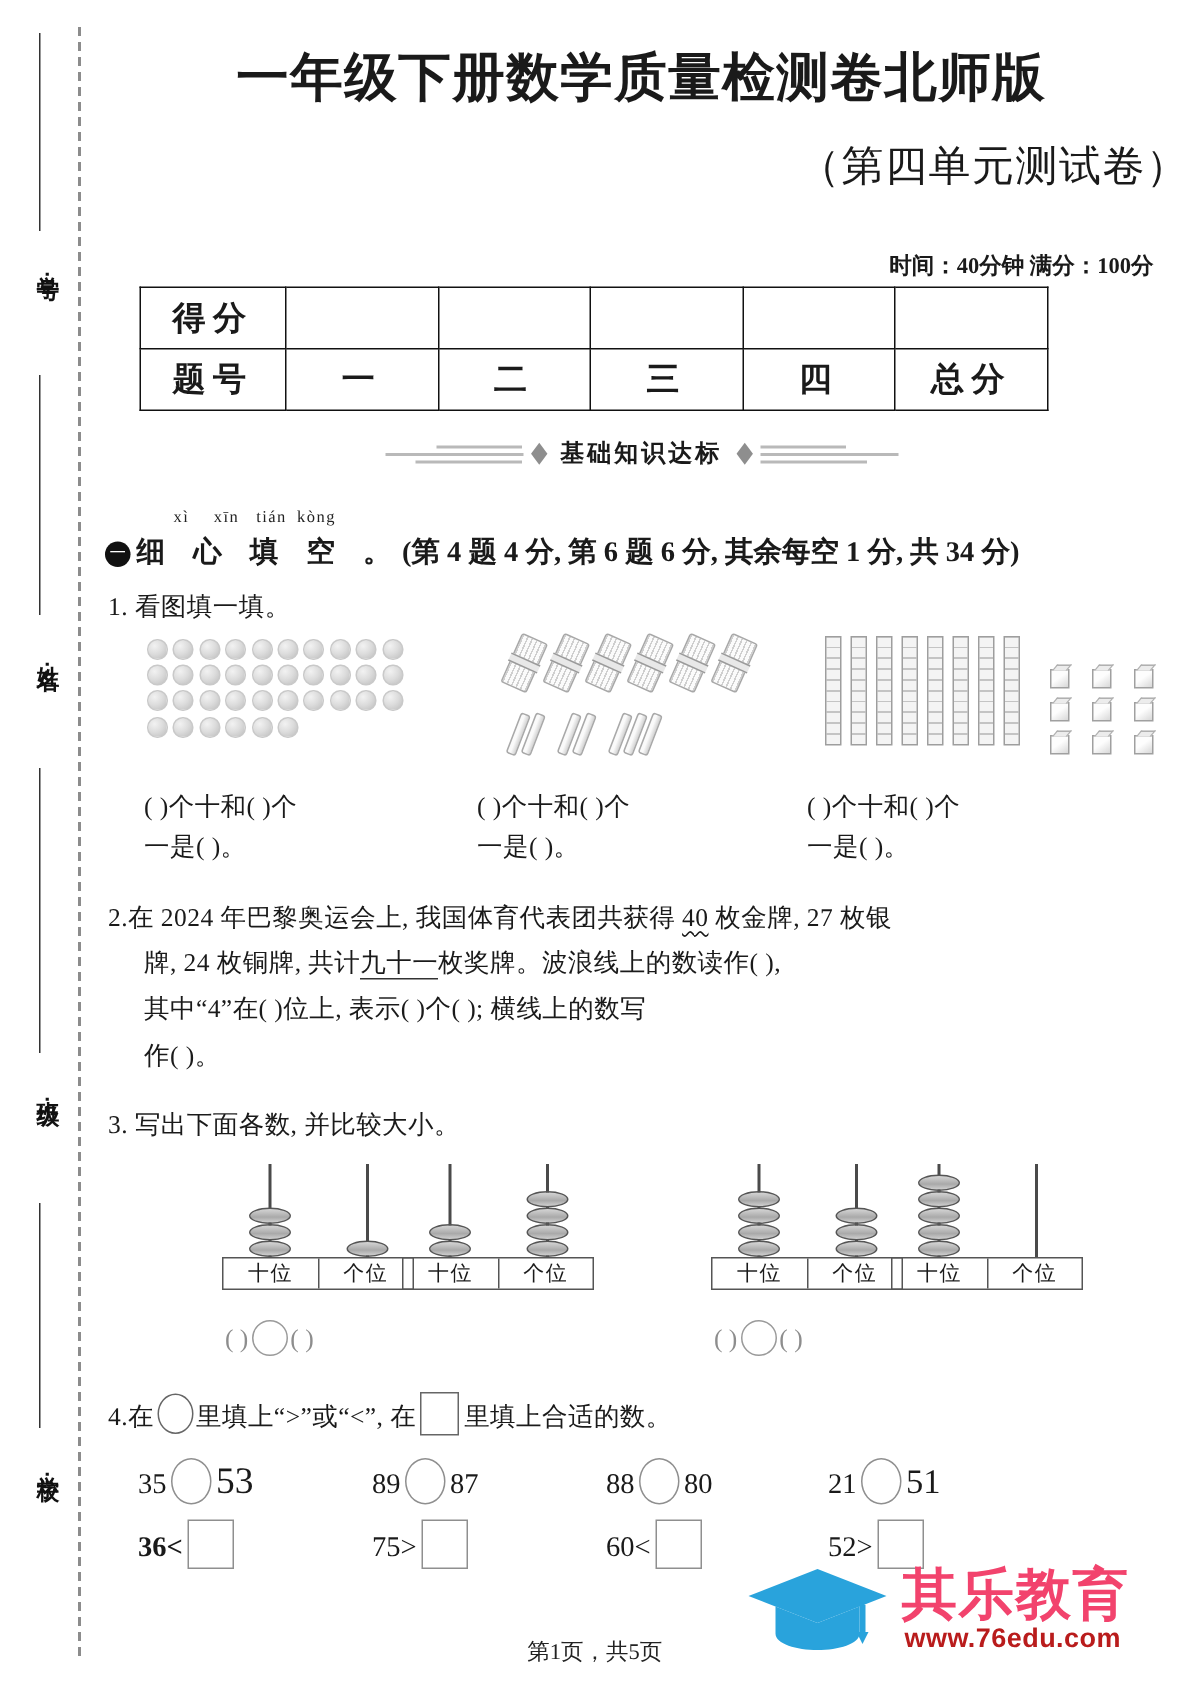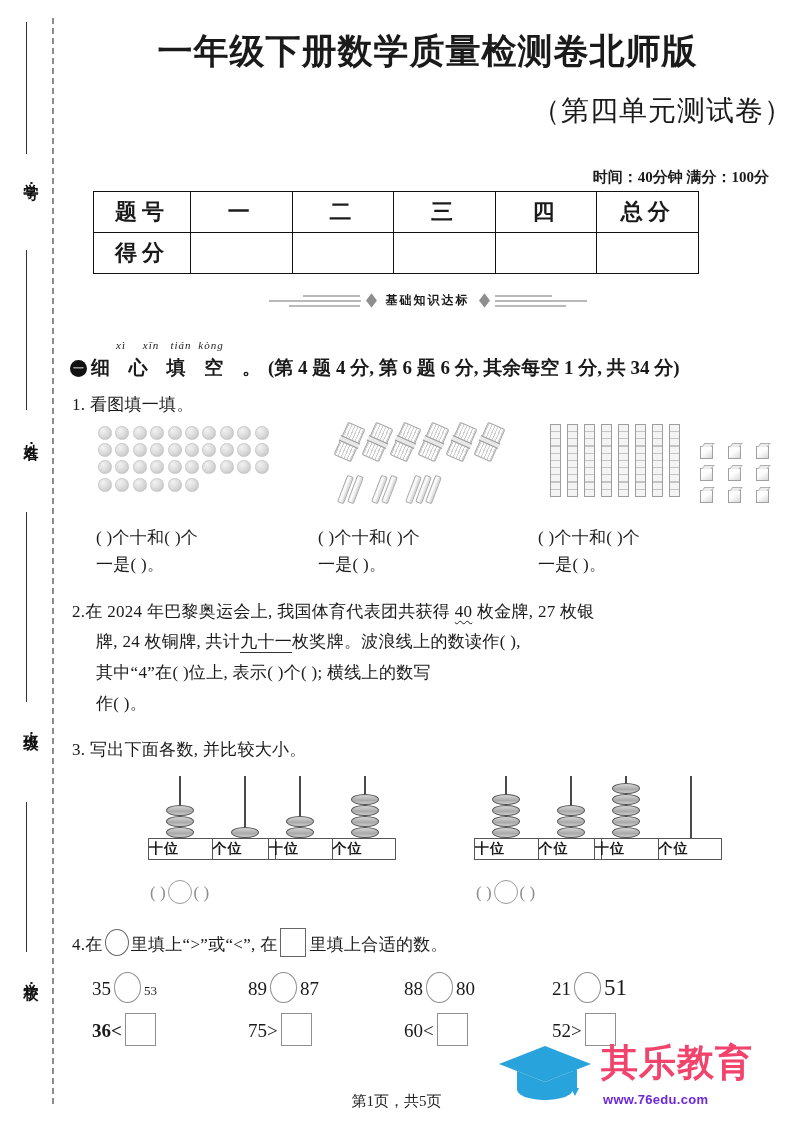--- a/index.html
+++ b/index.html
@@ -122,36 +122,35 @@
   .banner-line i:nth-child(2) { width: 100%; }
   .banner-line i:nth-child(3) { width: 78%; margin-left: 22%; }
   .banner-line.right i:nth-child(1) { margin-left: 0; }
   .banner-line.right i:nth-child(3) { margin-left: 0; }
   .banner-dia {
     width: 9px; height: 9px;
     background: #8e8e8e;
     transform: rotate(45deg) skew(8deg, 8deg);
   }
   .banner-text {
-    font-size: 12px;
+    font-size: 16px;
     font-weight: bold;
     letter-spacing: 2px;
     font-family: Liberation Sans, sans-serif;
     padding: 0 4px;
   }
 
   
   .pinyin {
     position: absolute;
     left: 106px; top: 339px;
     font-size: 11px;
     letter-spacing: 1px;
     font-family: "Liberation Serif", serif;
     color: #222;
-    font-style: italic;
   }
   .pinyin span { display: inline-block; width: 30px; text-align: center; }
 
   .q-big {
     position: absolute;
     left: 70px; top: 355px;
     width: 712px;
     font-size: 19px;
     font-weight: bold;
     white-space: nowrap;
@@ -276,22 +275,23 @@
     box-sizing: border-box;
   }
   .abacus .label-box {
     display: flex;
     border: 1.4px solid #555;
     width: 128px;
     box-sizing: border-box;
   }
   .abacus .label-box div {
     flex: 1;
+    text-align: center;
     font-size: 14px;
-    font-weight: bold;
+    font-weight: normal;
     padding: 1px 0;
     letter-spacing: 1px;
     font-family: "Liberation Sans", sans-serif;
   }
   .abacus .label-box div:first-child { border-right: 1.4px solid #555; }
 
   .ans-blank {
     position: absolute;
     font-size: 17px;
     color: #8d8d8d;
@@ -364,24 +364,24 @@
     position: absolute;
     left: 104px; top: 2px;
     font-size: 37px;
     font-weight: bold;
     color: #f2436d;
     letter-spacing: 1px;
     font-family: "Liberation Sans", sans-serif;
   }
   .logo-url {
     position: absolute;
-    left: 106px; top: 56px;
-    font-size: 13px;
-    font-weight: bold;
-    color: #6d28d9;
+    left: 106px; top: 46px;
+    font-size: 18px;
+    font-weight: bold;
+    color: #b91c1c;
     letter-spacing: 0.3px;
     font-family: "Liberation Sans", sans-serif;
   }
 
   
   .footer {
     position: absolute;
     left: 0; top: 1092px;
     width: 793px;
     text-align: center;
@@ -405,34 +405,34 @@
   <div class="margin-label" style="top:972px;">学校:</div>
 </div>
 
 <div class="title-main">一年级下册数学质量检测卷北师版</div>
 <div class="title-sub">（第四单元测试卷）</div>
 <div class="time-note">时间：40分钟 满分：100分</div>
 
 <table class="score-table">
   <tbody>
       <tr>
+    <td class="head-cell">得分</td>
+    <td></td>
+    <td></td>
+    <td></td>
+    <td></td>
+    <td></td>
+  </tr>
+  <tr>
     <td class="head-cell">题号</td>
     <td>一</td>
     <td>二</td>
     <td>三</td>
     <td>四</td>
     <td>总分</td>
-  </tr>
-  <tr>
-    <td class="head-cell">得分</td>
-    <td></td>
-    <td></td>
-    <td></td>
-    <td></td>
-    <td></td>
   </tr>
 </tbody>
   </table>
 
 <div class="banner">
   <div class="banner-line">
       <i></i>
       <i></i>
       <i></i>
     </div>
@@ -656,21 +656,21 @@
   </div>
   <div class="ans-blank" style="left:476px; top:108px;">
     <span>(        )</span><span class="ans-circle"></span><span>(        )</span>
   </div>
 </div>
 
 <div class="q-line" style="left:72px; top:928px;">
   <span>4.</span><span>在</span><span class="inline-circle"></span><span>里填上“&gt;”或“&lt;”, 在</span><span class="inline-box"></span><span>里填上合适的数。</span>
 </div>
 
-<div class="cmp-item" style="left:92px;  top:972px;"><span style="font-size:19px">35</span><span class="op-circle"></span><span style="font-size:13px">53</span></div>
+<div class="cmp-item" style="left:92px;  top:972px;"><span style="font-size:19px">35</span><span class="op-circle"></span><span style="font-size:25px">53</span></div>
 <div class="cmp-item" style="left:248px; top:972px;"><span style="font-size:19px">89</span><span class="op-circle"></span><span style="font-size:19px">87</span></div>
 <div class="cmp-item" style="left:404px; top:972px;"><span style="font-size:19px">88</span><span class="op-circle"></span><span style="font-size:19px">80</span></div>
 <div class="cmp-item" style="left:552px; top:972px;"><span style="font-size:19px">21</span><span class="op-circle"></span><span style="font-size:23px">51</span></div>
 
 <div class="cmp-item" style="left:92px;  top:1013px;font-weight:bold;"><span style="font-size:19px">36</span><span style="font-size:19px">&lt;</span><span class="op-box"></span></div>
 <div class="cmp-item" style="left:248px; top:1013px;"><span style="font-size:19px">75</span><span style="font-size:19px">&gt;</span><span class="op-box"></span></div>
 <div class="cmp-item" style="left:404px; top:1013px;"><span style="font-size:19px">60</span><span style="font-size:19px">&lt;</span><span class="op-box"></span></div>
 <div class="cmp-item" style="left:552px; top:1013px;"><span style="font-size:19px">52</span><span style="font-size:19px">&gt;</span><span class="op-box"></span></div>
 
 <div class="logo">

